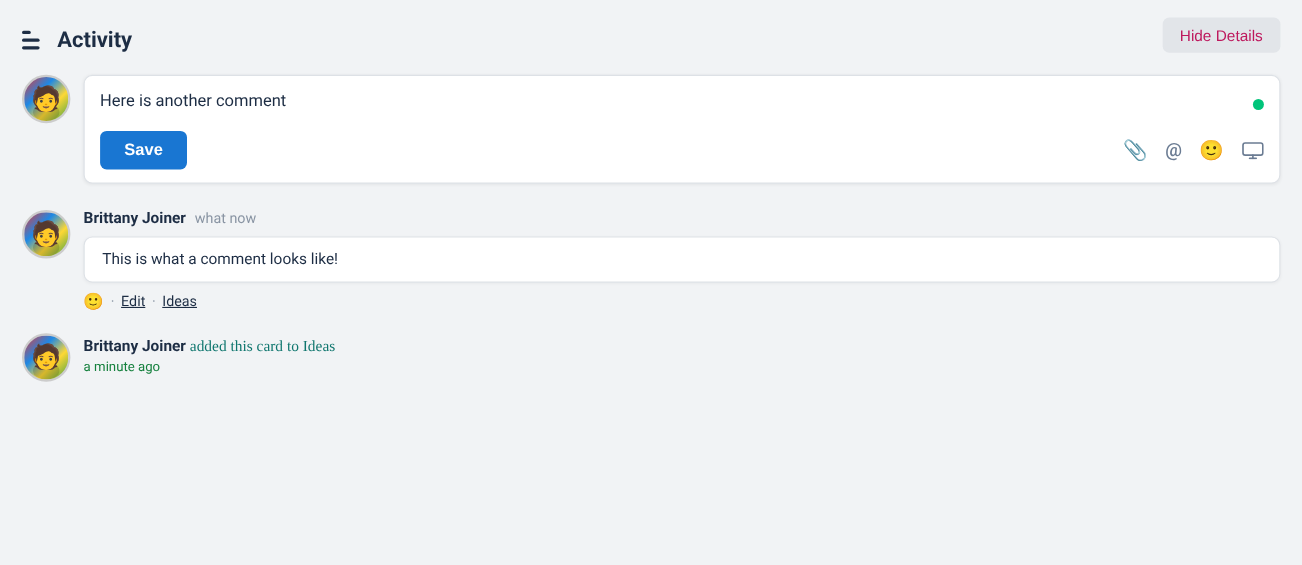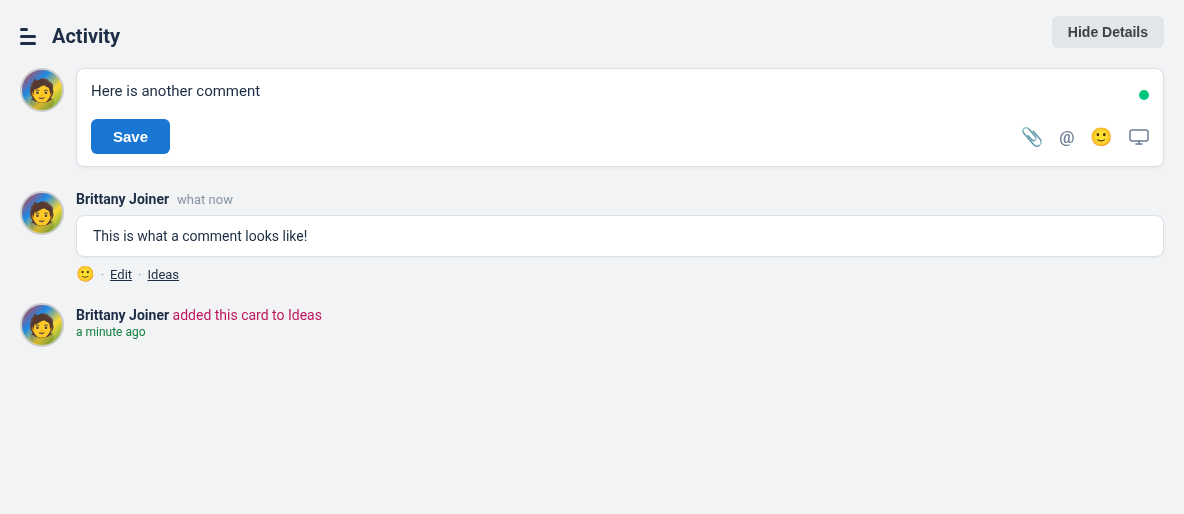--- a/index.html
+++ b/index.html
@@ -63,22 +63,22 @@
       font-weight: 700;
       color: #1d2d44;
     }
 
     .hide-details-btn {
       background: #e2e5e9;
       border: none;
       border-radius: 6px;
       padding: 8px 16px;
       font-size: 14px;
-      font-weight: 700;
-      color: #404040;
+      font-weight: 400;
+      color: #be185d;
       cursor: pointer;
     }
 
     
     .comment-composer {
       display: flex;
       align-items: flex-start;
       gap: 12px;
       margin-bottom: 24px;
     }
@@ -229,21 +229,22 @@
       flex: 1;
       padding-top: 4px;
     }
 
     .log-text .log-author {
       font-weight: 700;
       color: #1d2d44;
     }
 
     .log-text .log-action {
-      color: #be185d;
+      color: #0f766e;
+      font-family: Liberation Serif, serif;
     }
 
     .log-timestamp {
       font-size: 12px;
       color: #15803d;
       margin-top: 2px;
     }
 
     
     .avatar-circle {

